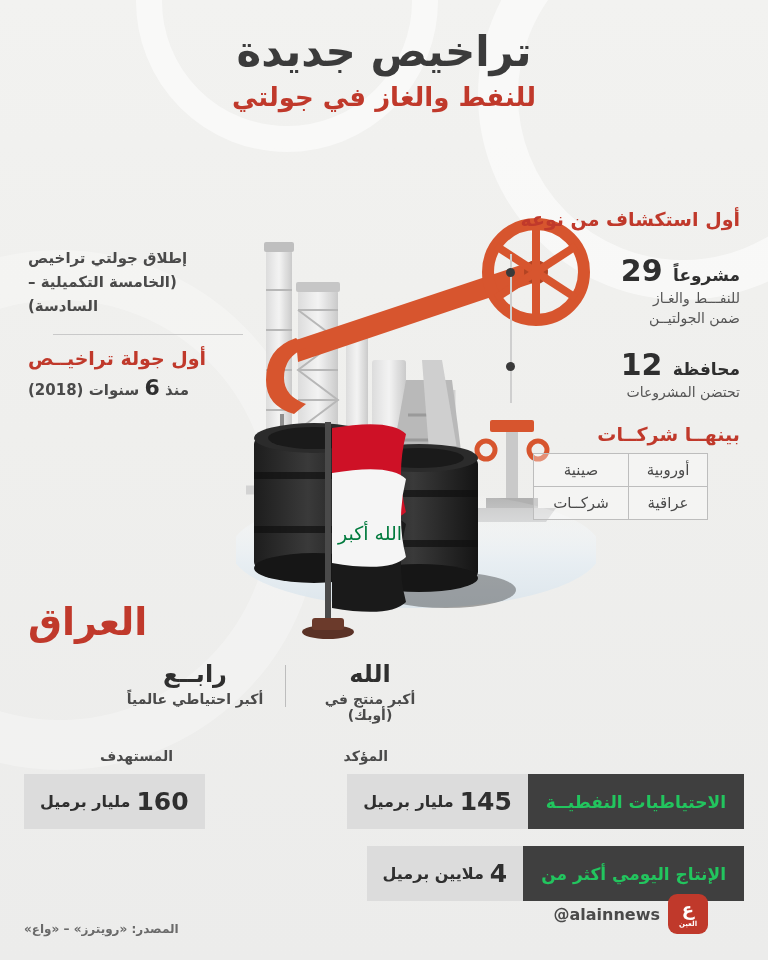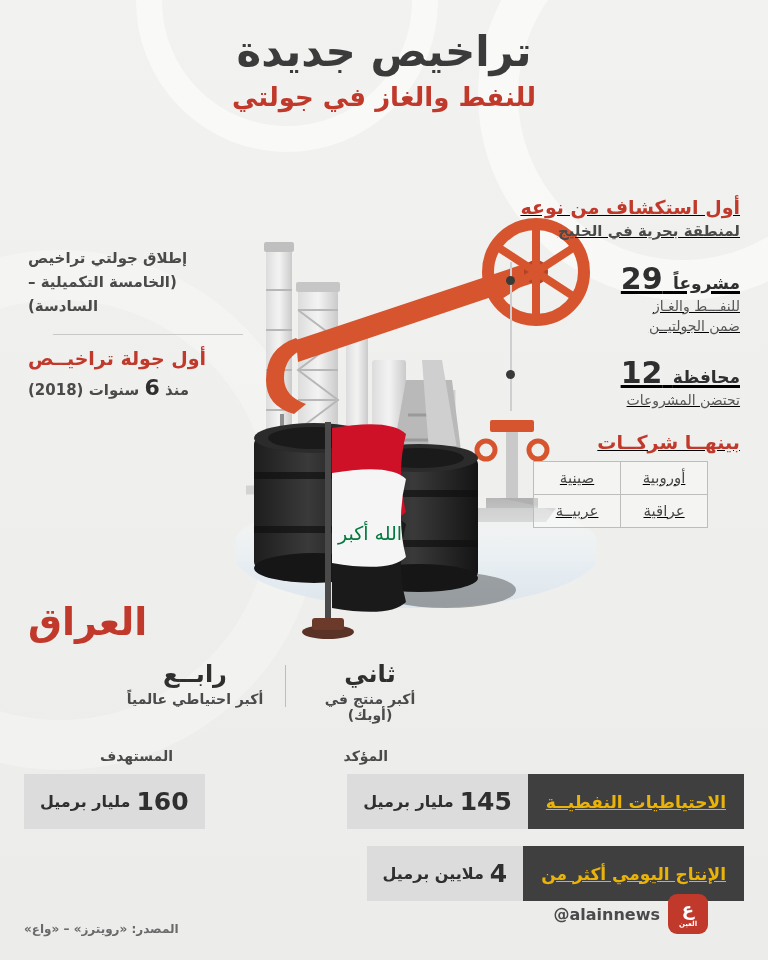--- a/index.html
+++ b/index.html
@@ -58,25 +58,24 @@
     top: 190px;
     width: 360px;
     height: 500px;
     z-index: 2;
   }
 
   
   .left-col {
     position: absolute;
     right: 28px;
-    top: 196px;
+    top: 208px;
     width: 230px;
     z-index: 5;
     text-align: right;
-    text-decoration: underline;
   }
   .kicker {
     font-size: 19px;
     font-weight: bold;
     color: #c0392b;
     line-height: 1.25;
   }
   .kicker-sub {
     font-size: 15px;
     font-weight: bold;
@@ -226,28 +225,27 @@
   
   .bar {
     position: absolute;
     display: flex;
     flex-direction: row;
     align-items: stretch;
     z-index: 6;
   }
   .bar-label {
     background: #3f3f3f;
-    color: #eab308;
+    color: #22c55e;
     font-size: 17px;
     font-weight: bold;
     padding: 13px 18px;
     display: flex;
     align-items: center;
     white-space: nowrap;
-    text-decoration: underline;
   }
   .bar-val {
     background: #dcdcdc;
     color: #2f2f2f;
     font-size: 16px;
     font-weight: bold;
     padding: 13px 16px;
     display: flex;
     align-items: center;
     white-space: nowrap;
@@ -446,21 +444,20 @@
       <rect x="-16" y="196" width="32" height="12" rx="3" fill="#6b3a2b"></rect>
       <path d="M4 6 q58 -10 74 6 q-10 40 0 78 q-16 16 -74 6 z" fill="#ce1126"></path>
       <path d="M4 96 q58 -10 74 6 q-10 40 0 78 q-16 16 -74 6 z" fill="#1a1a1a"></path>
       <path d="M4 51 q58 -10 74 6 q-10 40 0 78 q-16 16 -74 6 z" fill="#f5f5f5"></path>
       <text x="42" y="118" font-size="19" fill="#007a3d" text-anchor="middle" font-family="DejaVu Sans, sans-serif">الله أكبر</text>
     </g>
   </svg>
 
   <div class="left-col">
     <div class="kicker">أول استكشاف من نوعه</div>
-    <div class="kicker-sub">لمنطقة بحرية في الخليج</div>
 
     <div class="tl">
       <div class="tl-item">
         <div class="tl-num">
           <span class="unit">مشروعاً</span>
           <span>29</span>
         </div>
         <div class="tl-desc" style="white-space:pre-line">للنفـــط والغـاز
 ضمن الجولتيــن</div>
       </div>
@@ -475,21 +472,21 @@
 
     <div class="companies-head">بينهــا شركــات</div>
     <table class="comp-table">
       <tbody>
           <tr>
         <td>أوروبية</td>
         <td>صينية</td>
       </tr>
       <tr>
         <td>عراقية</td>
-        <td>عربيــة</td>
+        <td>شركــات</td>
       </tr>
     </tbody>
       </table>
   </div>
 
   <div class="right-col">
     <div class="date-desc" style="white-space:pre-line">إطلاق جولتي تراخيص
 (الخامسة التكميلية –
 السادسة)</div>
     <div class="divider"></div>
@@ -502,21 +499,21 @@
   </div>
 
   <div class="iraq-title">العراق</div>
 
   <div class="rank-sep"></div>
   <div class="rank-block" id="rank1">
     <div class="rank-num">رابــع</div>
     <div class="rank-desc">أكبر احتياطي عالمياً</div>
   </div>
   <div class="rank-block" id="rank2">
-    <div class="rank-num">ثاني</div>
+    <div class="rank-num">الله</div>
     <div class="rank-desc">أكبر منتج في (أوبك)</div>
   </div>
 
   <div class="cap" id="cap-confirmed">المؤكد</div>
   <div class="cap" id="cap-target">المستهدف</div>
 
   <div class="bar" id="bar-reserves">
     <div class="bar-label">الاحتياطيات النفطيــة</div>
     <div class="bar-val">
       <span class="big">145</span>

